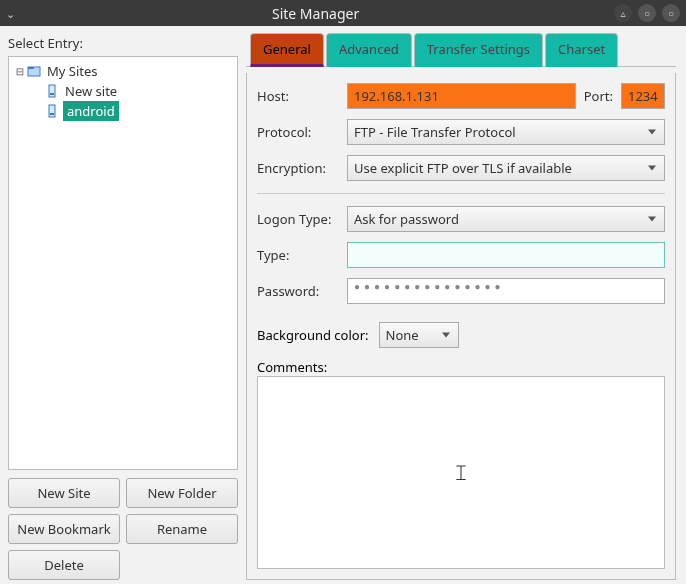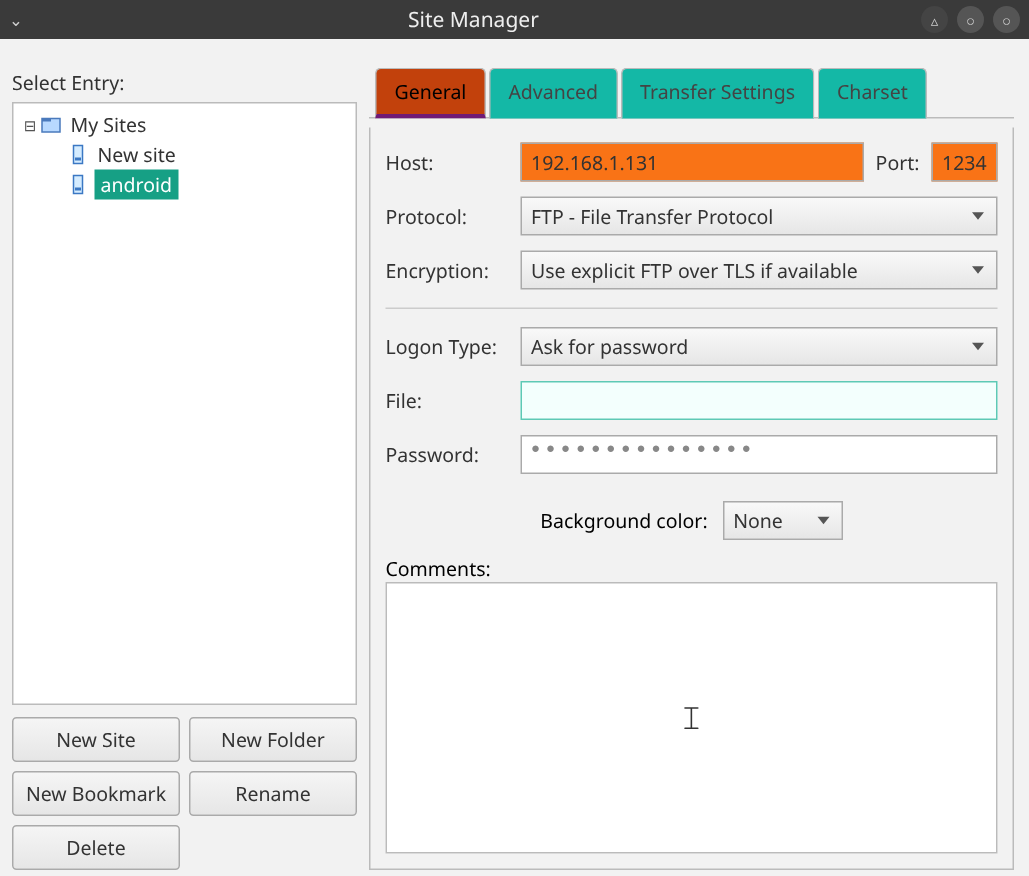--- a/index.html
+++ b/index.html
@@ -3,21 +3,21 @@
 <meta charset="utf-8">
 <style>
 * { box-sizing: border-box; font-family: "Segoe UI", "Noto Sans", sans-serif; font-size: 13px; }
 body { margin: 0; background: #ccc; }
 .window { width: 686px; height: 584px; background: #f2f2f2; display: flex; flex-direction: column; box-shadow: 0 4px 12px rgba(0,0,0,.3); }
 .titlebar { height: 26px; background: #3a3a3a; color: #eee; display: flex; align-items: center; padding: 0 6px; }
 .titlebar .chev { color: #ccc; font-size: 11px; margin-right: 8px; }
 .titlebar .title { flex: 1; text-align: center; font-size: 14px; color: #eee; }
 .titlebar .wbtn { width: 18px; height: 18px; border-radius: 9px; background: #555; margin-left: 6px; display:flex; align-items:center; justify-content:center; color:#ccc; font-size:10px; }
 .titlebar .min { background:#444; }
-.body { flex: 1; display: flex; gap: 8px; padding: 18px 10px 4px 8px; min-height: 0; }
+.body { flex: 1; display: flex; gap: 8px; padding: 6px 10px 4px 8px; min-height: 0; }
 .left { width: 230px; display: flex; flex-direction: column; }
 .label { color: #333; margin: 2px 0 4px 0; }
 .tree { flex: 1; background: #fff; border: 1px solid #bbb; padding: 4px 0; overflow: auto; }
 .treerow { display:flex; align-items:center; height:20px; padding: 0 4px; }
 .treerow .indent1 { width: 16px; display:inline-block;}
 .treerow .expander { width:14px; color:#555; font-size:10px; text-align:center; }
 .siteicon { width:14px; height:14px; margin: 0 4px 0 0; display:inline-flex; align-items:center; justify-content:center;}
 .siteicon svg { width:14px; height:14px; }
 .treerow.sel span.txt { background:#16a085; color:#fff; padding:1px 4px; }
 .treerow .txt { color:#333; padding:1px 2px;}
@@ -32,21 +32,21 @@
 .form .lbl { color:#333; }
 .hostrow { display:flex; gap:8px; align-items:center;}
 .input { height:26px; border:1px solid #aaa; background:#f97316; padding:0 6px; color:#333;}
 .input.host { flex:1; }
 .input.port { width:44px; }
 .select { height:26px; border:1px solid #aaa; background:linear-gradient(#f9f9f9,#e6e6e6); padding:0 22px 0 6px; color:#333; display:flex; align-items:center; position:relative; width:100%;}
 .select::after{content:""; position:absolute; right:8px; top:50%; width:0;height:0;border-left:4px solid transparent;border-right:4px solid transparent;border-top:5px solid #555; transform:translateY(-50%);}
 hr.sep { border:none; border-top:1px solid #ccc; margin:12px 0;}
 .userinput { height:26px; border:1px solid #5ec9b5; background:#f3fffd; padding:0 6px; width:100%; color:#777;}
 .pwinput { height:26px; border:1px solid #aaa; background:#fff; padding:0 6px; width:100%; color:#888; letter-spacing:4px; font-size:10px;}
-.bgrow{ display:flex; align-items:center; gap:10px; margin:18px 0 10px;justify-content:center;}
+.bgrow{ display:flex; align-items:center; gap:10px; margin:18px 0 10px;}
 .bgrow .select{ width:80px;}
 .comments { flex:1; background:#fff; border:1px solid #bbb; min-height:90px; display:flex; align-items:center; justify-content:center; color:#555;}
 .cursor { font-family: serif; font-size:22px; color:#333;}
 .footer { display:flex; justify-content:flex-end; gap:8px; padding:10px 12px 12px;}
 .footer .btn{ padding:0 18px;}
 .check{ font-size:13px; color:#555; margin-right:4px;}
 .dash{ color:#666; margin-right:4px; font-weight:bold;}
 </style>
 </head>
 <body>
@@ -136,21 +136,21 @@
         </div>
 
         <hr class="sep">
 
         <div class="form">
           <div class="lbl">Logon Type:</div>
           <div class="select">
               <span>Ask for password</span>
             </div>
 
-          <div class="lbl">File:</div>
+          <div class="lbl">Type:</div>
           <input class="userinput" value="" style="">
 
           <div class="lbl">Password:</div>
           <div class="pwinput">●●●●●●●●●●●●●●●</div>
         </div>
 
         <div class="bgrow">
           <span class="lbl">Background color:</span>
           <div class="select">
               <span>None</span>

